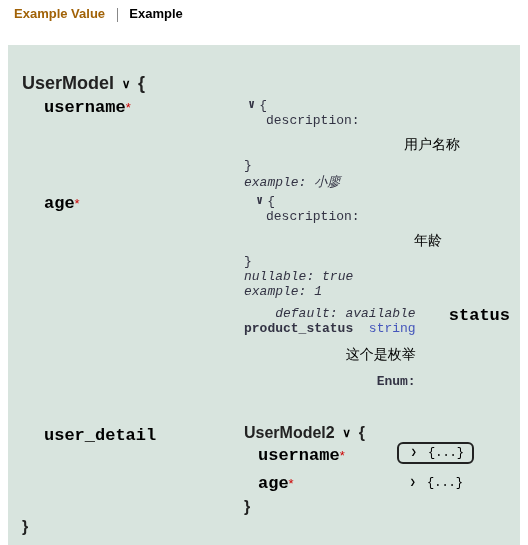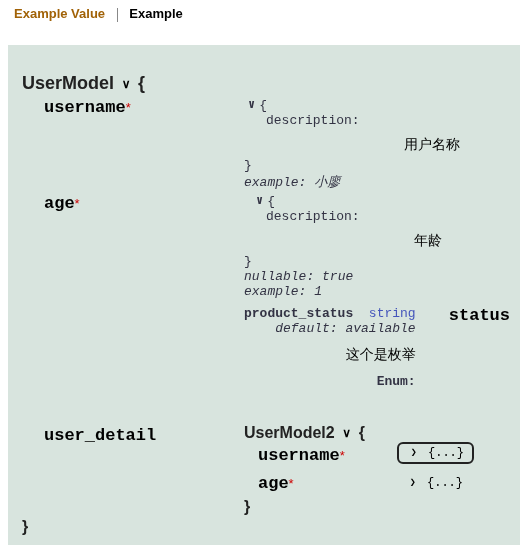--- a/index.html
+++ b/index.html
@@ -152,22 +152,22 @@
       <div class="mono">}</div>
       <div class="mono ital"><span>nullable:</span> <span>true</span></div>
       <div class="mono ital"><span>example:</span> <span>1</span></div>
     </div>
   </div>
 
   
   <div class="row" style="height:120px; margin-left:22px;text-align:right;">
     <span class="prop-name">status</span>
     <div class="col-detail">
+      <div class="mono ital"><span>default:</span> <span>available</span></div>
       <div class="mono" style="font-weight:bold;"><span>product_status</span><span style="font-weight:normal;">  </span><span class="blue" style="font-weight:normal;">string</span></div>
-      <div class="mono ital"><span>default:</span> <span>available</span></div>
       <div class="cn" style="font-size:14px; margin:10px 0 10px 0;">这个是枚举</div>
       <div class="mono" style="font-weight:bold;">Enum:</div>
     </div>
   </div>
 
   
   <div class="row" style="height:92px; margin-left:22px;">
     <span class="prop-name">user_detail</span>
     <div class="col-detail" style="top:-2px;">
       <span class="title" style="font-size:16px;">UserModel2</span>

